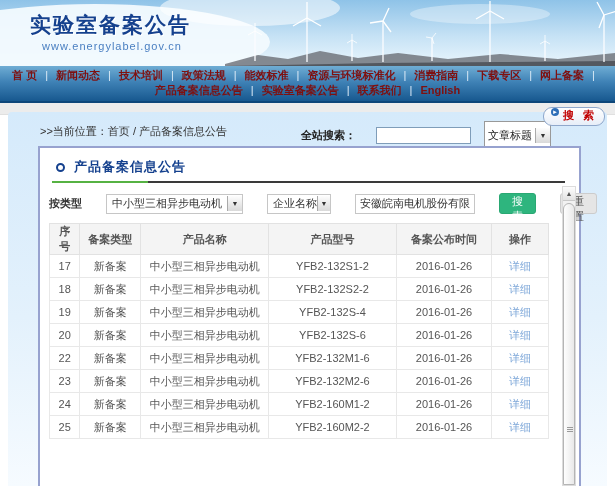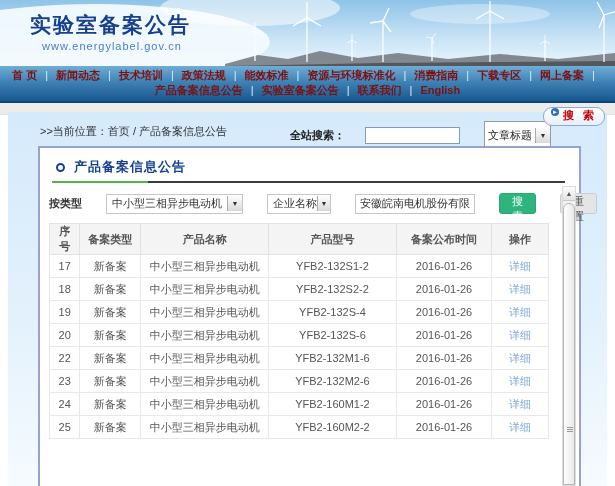--- a/index.html
+++ b/index.html
@@ -27,21 +27,21 @@
   .main { position:absolute; left:8px; right:8px; top:112px; bottom:0;
     background:linear-gradient(180deg,#d5eafb 0%,#e3f1fc 55%,#f6fbff 100%);
     border-radius:4px 4px 0 0; }
 
   .crumb-row { position:relative; height:36px; }
   .breadcrumb { position:absolute; left:32px; top:12px; font-size:11px; color:#333; }
   .breadcrumb span { color:#333; }
   .site-search { position:absolute; right:56px; top:9px; display:flex; align-items:center; }
   .site-search .lbl { font-size:11px; font-weight:bold; color:#222; margin-right:20px; }
   .site-search input { width:95px; height:17px; border:1px solid #7f9db9; font-size:11px; padding:0 3px; background:#fff; }
-  .mini-select { display:flex; align-items:center; height:28px; border:1px solid #999; background:#fff; margin-left:24px; }
+  .mini-select { display:flex; align-items:center; height:28px; border:1px solid #999; background:#fff; margin-left:13px; }
   .mini-select .val { font-size:11px; color:#222; padding:0 3px; white-space:nowrap; }
   .dd-btn { width:15px; height:15px; background:linear-gradient(180deg,#fdfdfd,#d9d9d9);
     border-left:1px solid #aaa; display:flex; align-items:center; justify-content:center;
     font-size:7px; color:#333; cursor:pointer; }
   .top-search-btn { position:absolute; right:2px; top:-5px; height:19px; padding:0 7px;
     border:1px solid #8fa8cc; border-radius:9px; background:linear-gradient(180deg,#ffffff,#e7eef8);
     display:flex; gap:4px; cursor:pointer; }
   .top-search-btn .ball { width:8px; height:8px; border-radius:50%; background:#2f6fb8;
     color:#fff; font-size:6px; line-height:8px; text-align:center; }
   .top-search-btn .txt { font-size:11px; font-weight:bold; color:#c00000; letter-spacing:3px; }

